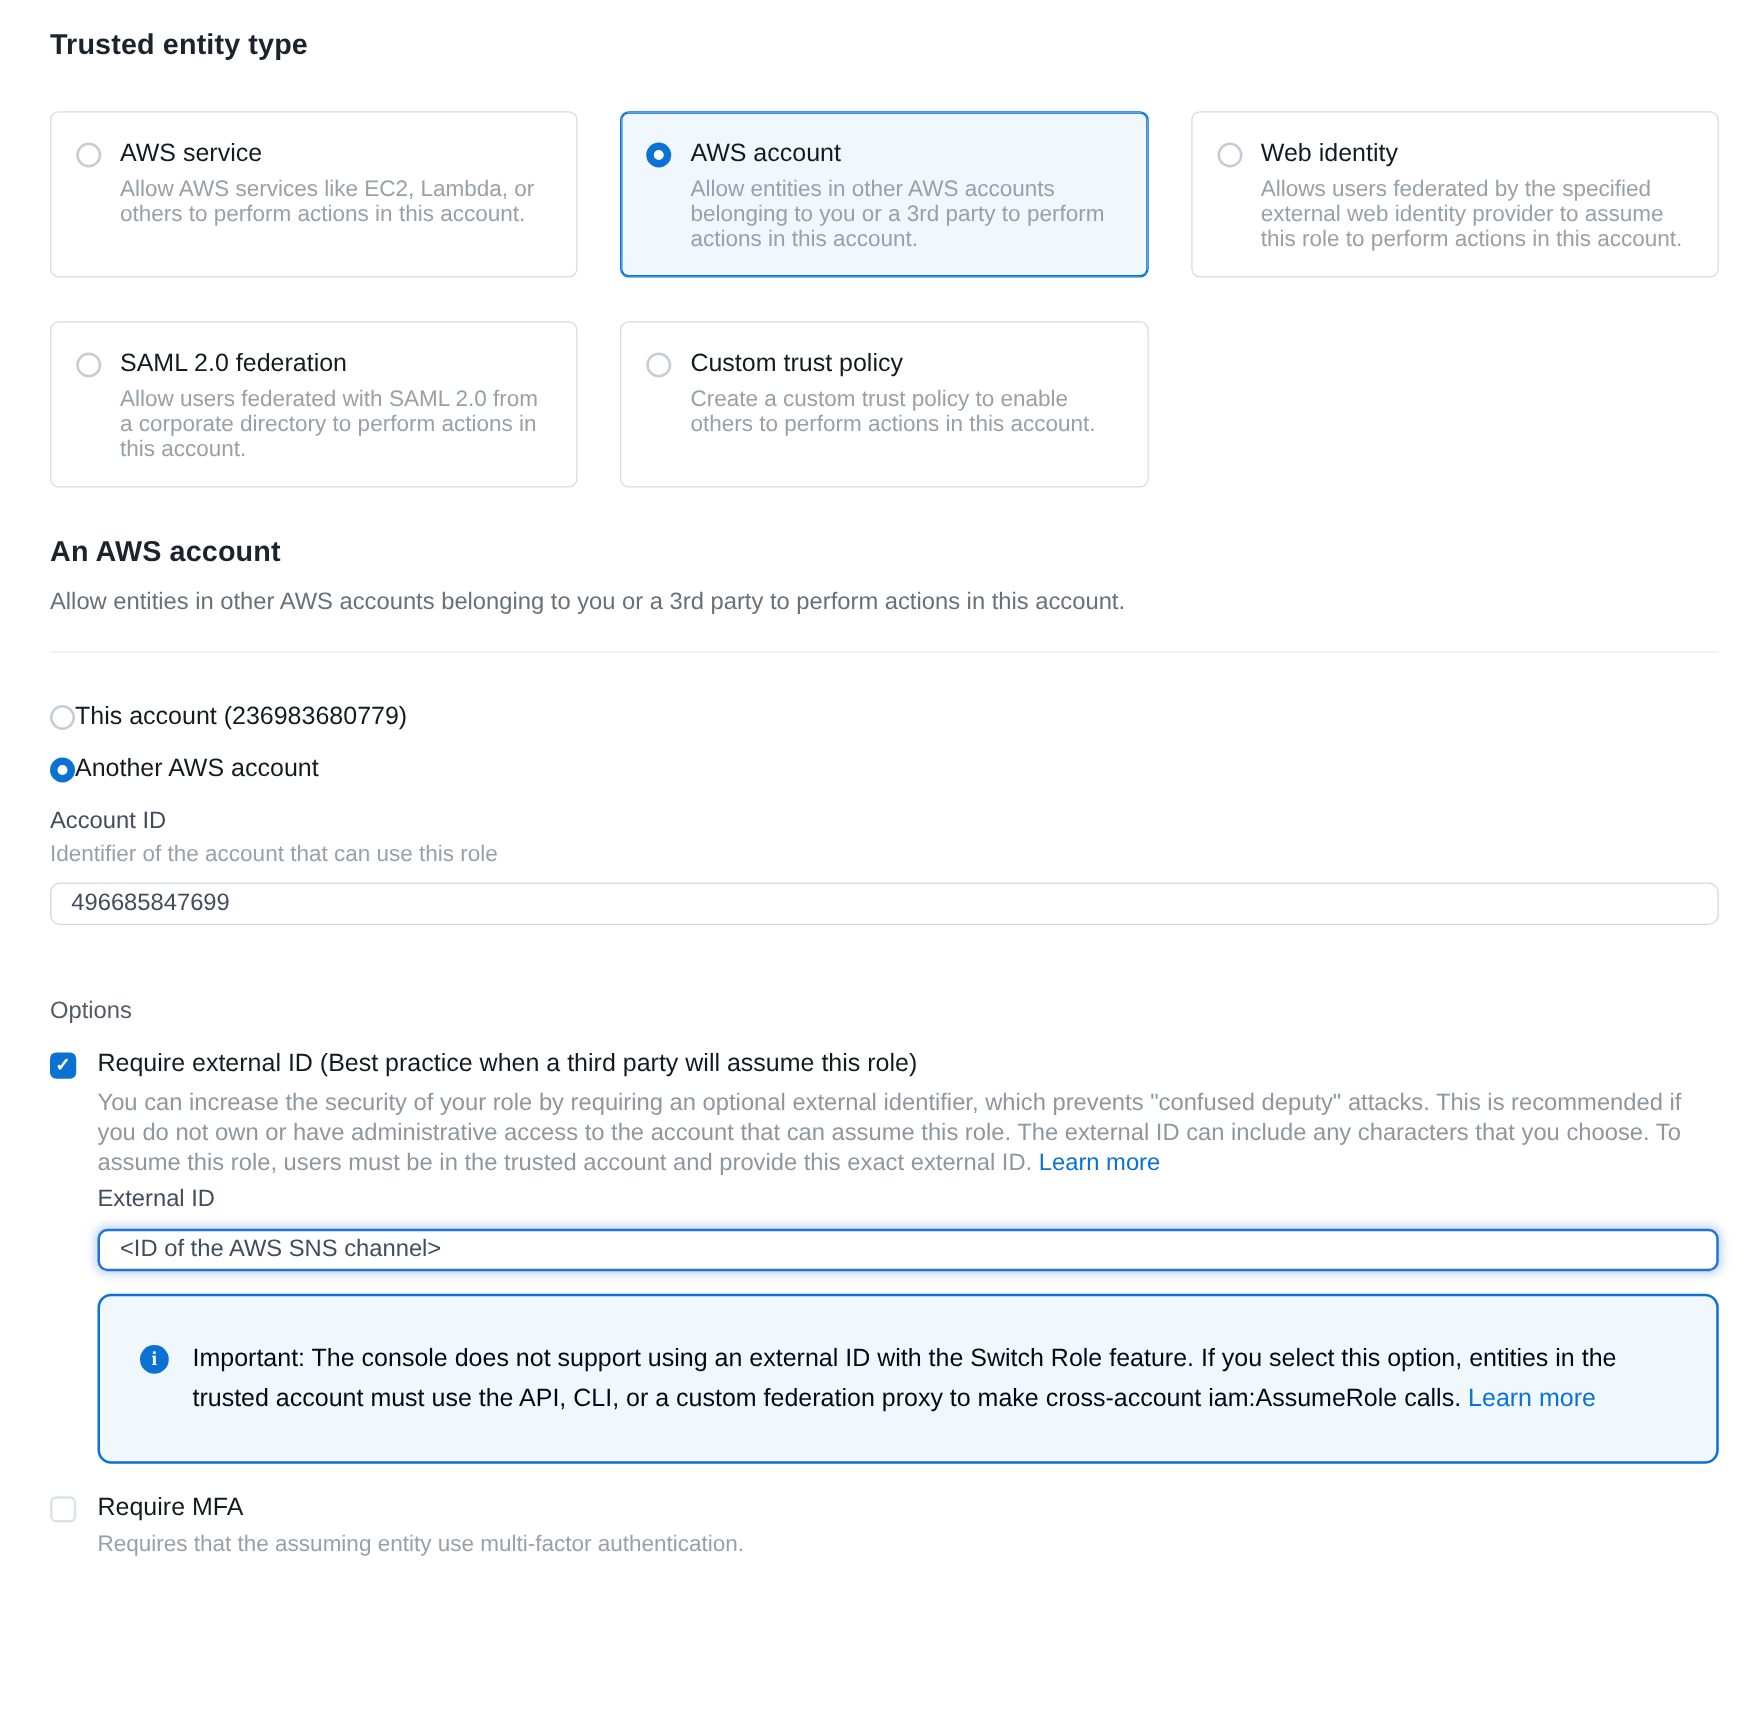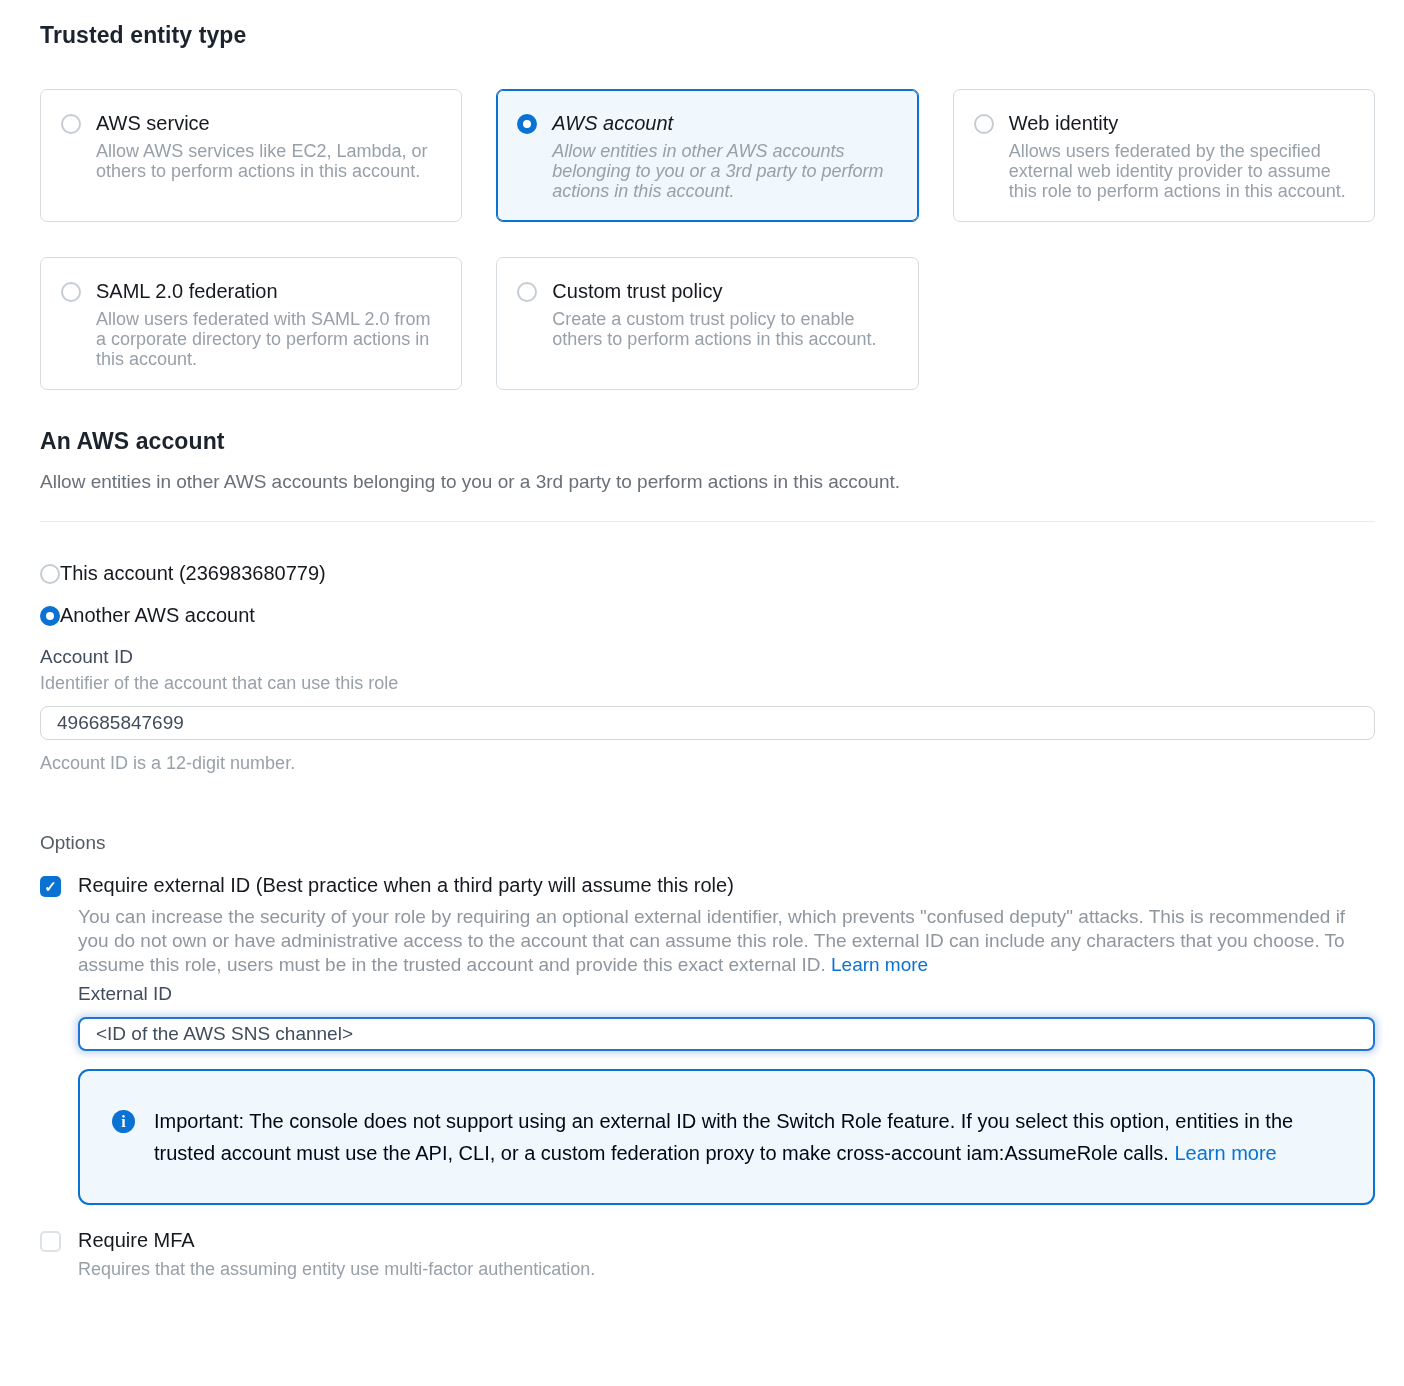--- a/index.html
+++ b/index.html
@@ -35,21 +35,20 @@
     padding: 22px 20px 20px 20px;
     display: flex;
     align-items: flex-start;
     gap: 15px;
     cursor: pointer;
   }
   .tile.selected {
     border-color: #0972d3;
     box-shadow: inset 0 0 0 1px #0972d3;
     background: #f0f7fd;
-    font-style: italic;
   }
   .radio {
     width: 20px; height: 20px;
     border-radius: 50%;
     border: 2px solid #c4cdd5;
     background: #fff;
     flex: none;
     margin-top: 2px;
   }
   .radio.checked { border: 6px solid #0972d3; }
@@ -222,21 +221,20 @@
     <span>This account (236983680779)</span>
   </div>
   <div class="radio-row">
     <span class="radio checked"></span>
     <span>Another AWS account</span>
   </div>
 
   <div class="field-label">Account ID</div>
   <div class="field-help">Identifier of the account that can use this role</div>
   <input class="text-input" type="text" value="496685847699" style="">
-  <div class="hint">Account ID is a 12-digit number.</div>
 
   <div class="options-label">Options</div>
 
   <div class="checkbox-row">
     <span class="checkbox checked">✓</span>
     <span>Require external ID (Best practice when a third party will assume this role)</span>
   </div>
 
   <div class="para indent"><span>You can increase the security of your role by requiring an optional external identifier, which prevents "confused deputy" attacks. This is recommended if you do not own or have administrative access to the account that can assume this role. The external ID can include any characters that you choose. To assume this role, users must be in the trusted account and provide this exact external ID.</span>
     <a class="link">Learn more</a>

